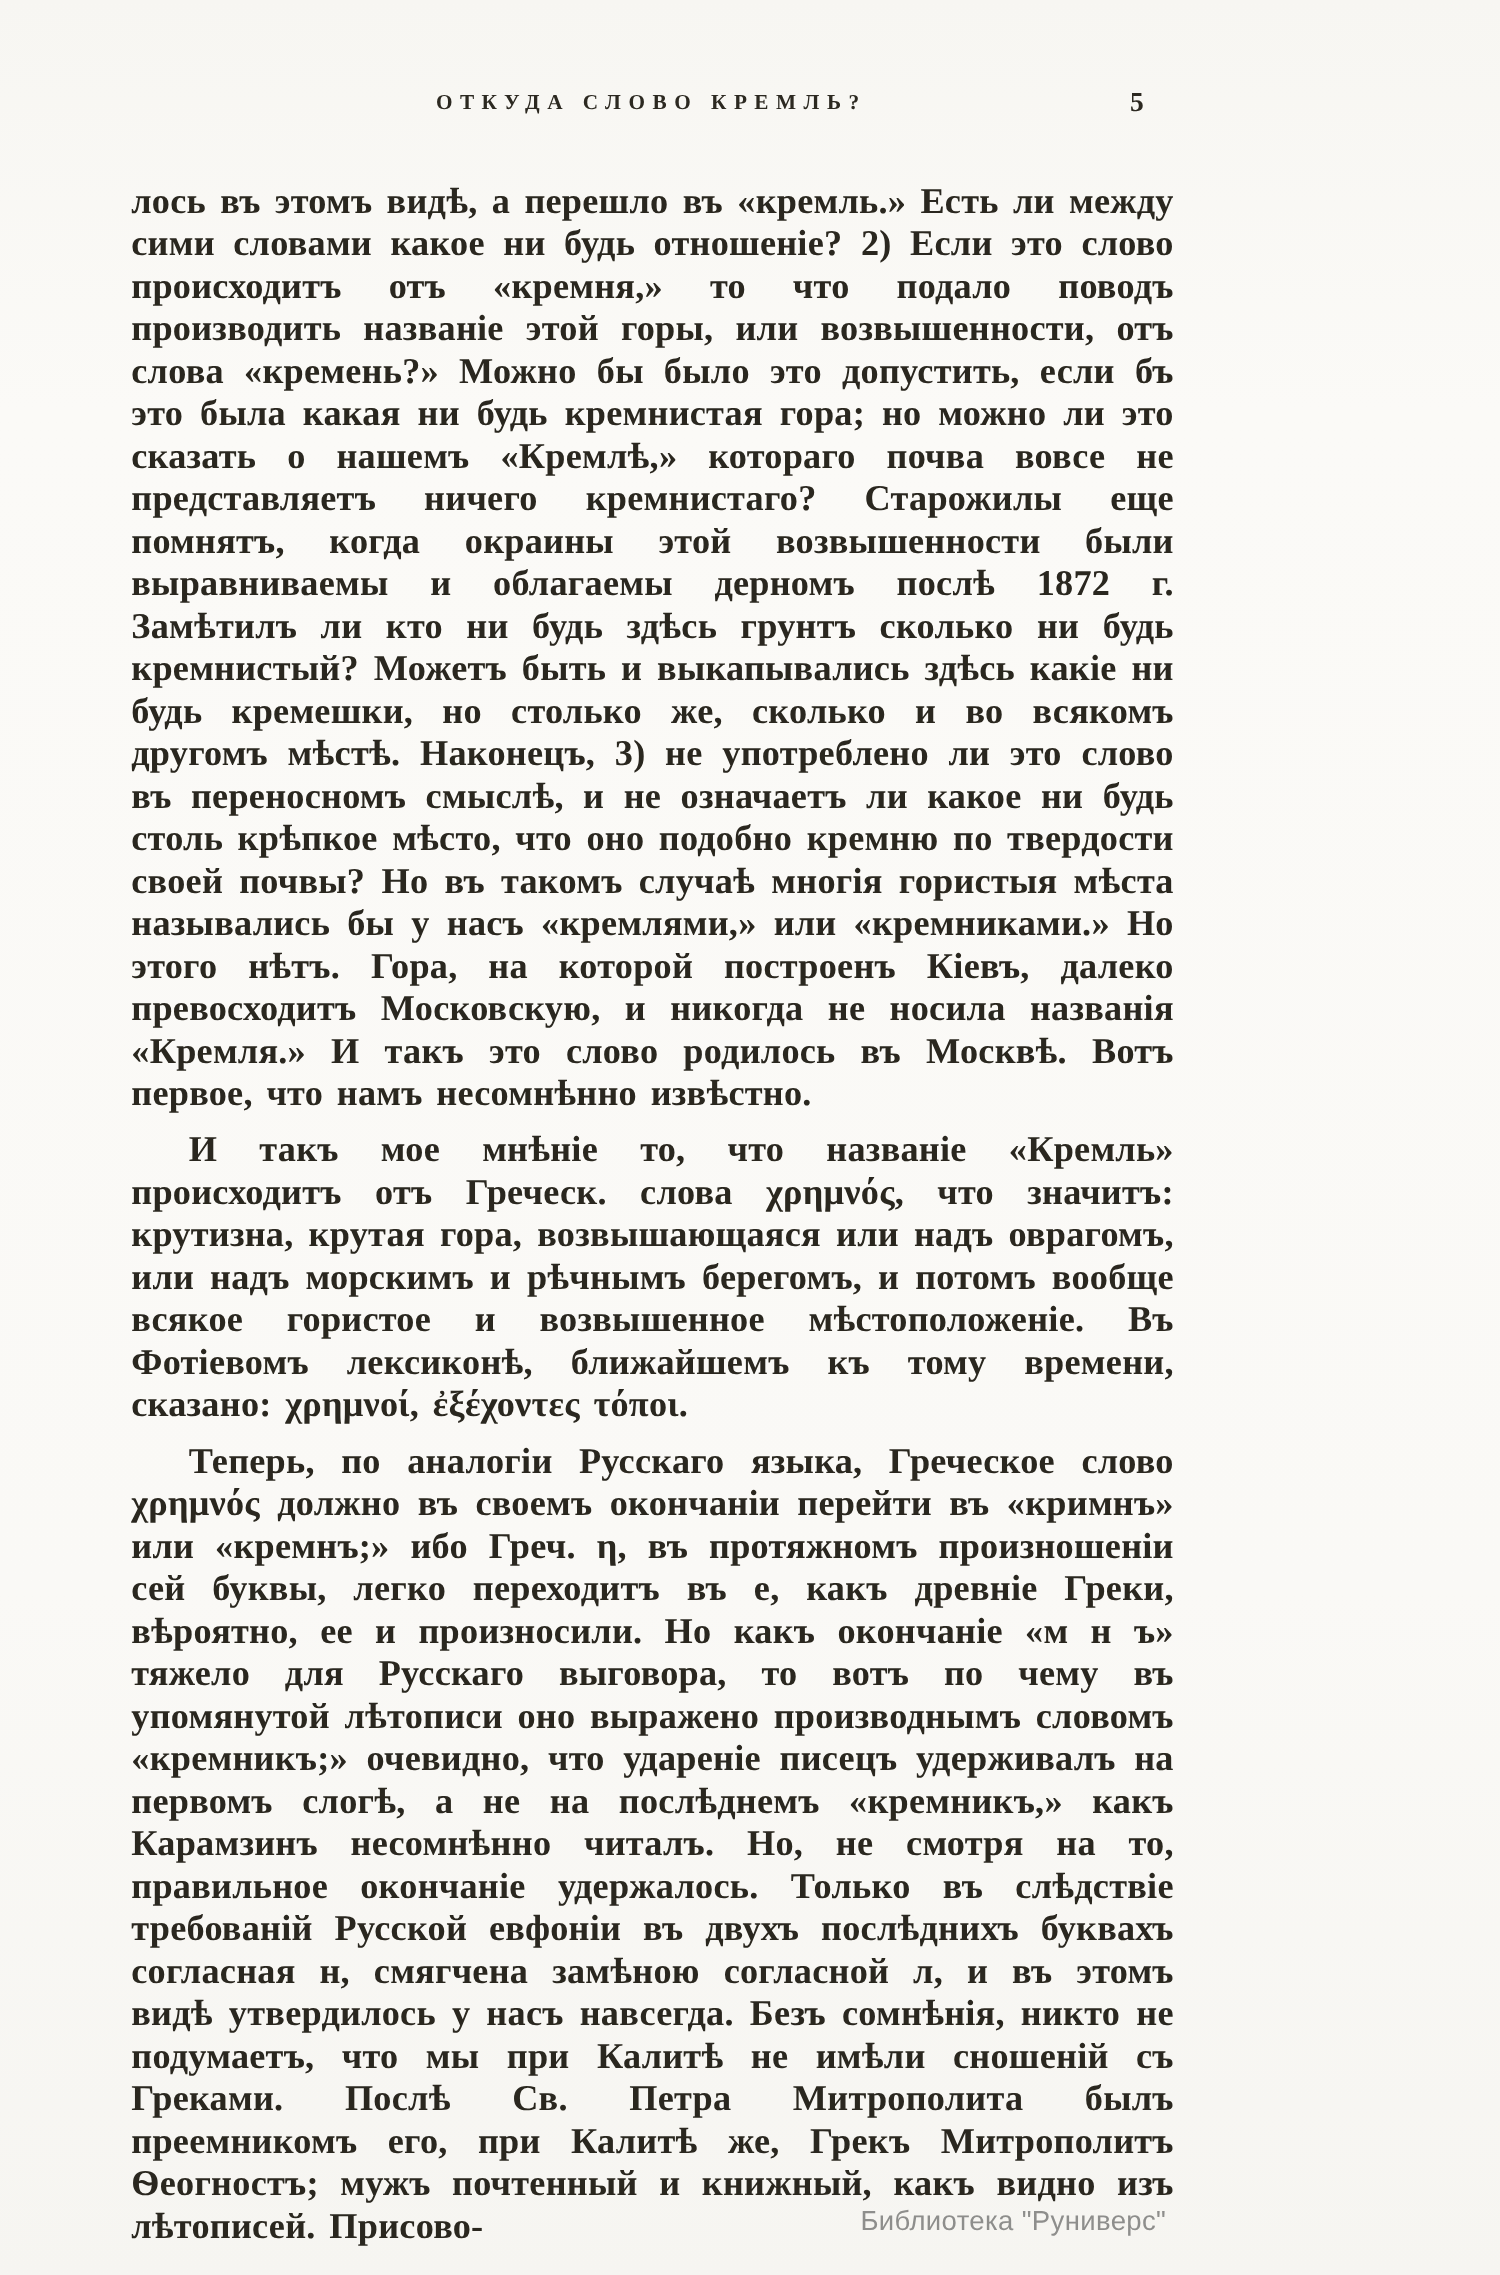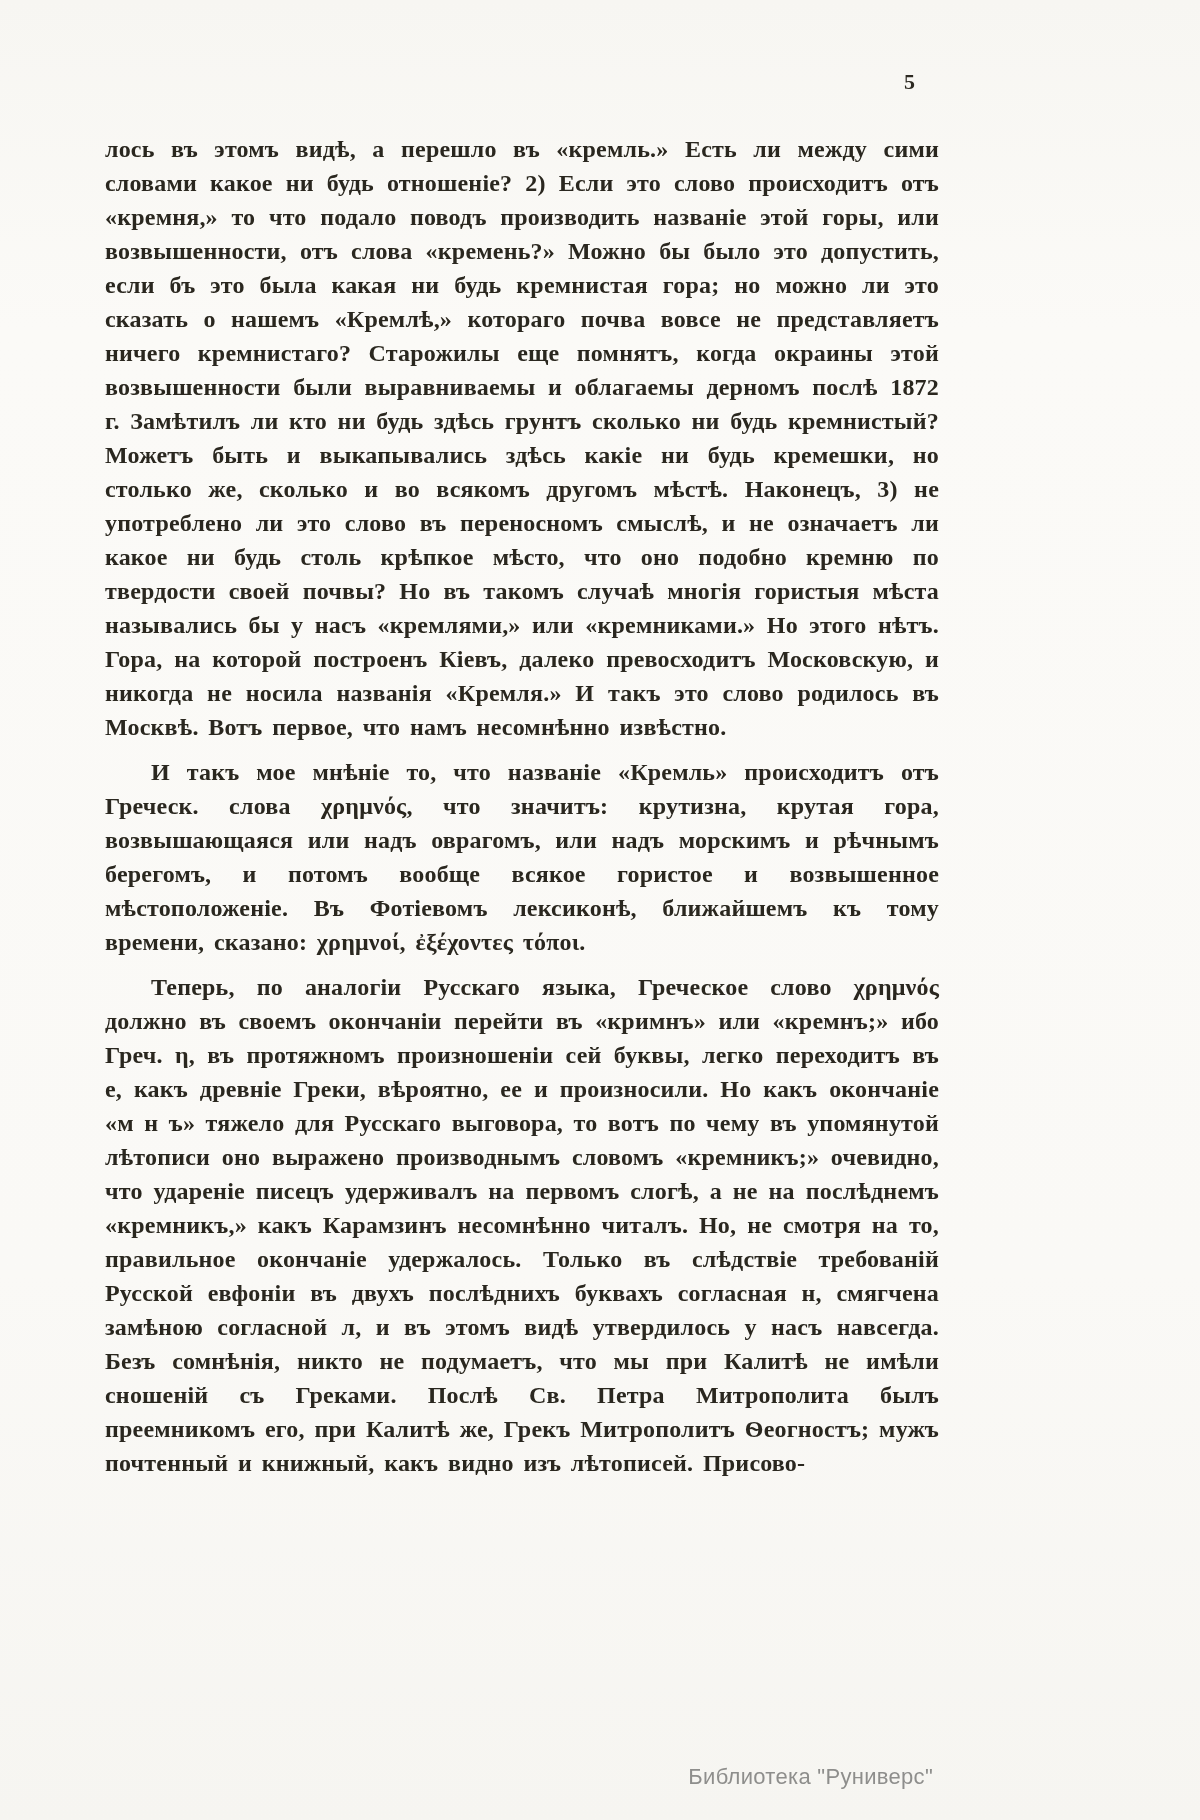--- a/index.html
+++ b/index.html
@@ -36,25 +36,25 @@
   .page-number {
     position: absolute;
     right: 22px;
     top: -3px;
     font-size: 22px;
     font-weight: bold;
     color: #2c2921;
   }
   .text-block {
     position: absolute;
-    top: 132px;
+    top: 144px;
     left: 105px;
     width: 834px;
     text-align: justify;
-    font-size: 24px;
+    font-size: 29px;
     line-height: 34px;
     font-weight: bold;
     letter-spacing: 0.2px;
     word-spacing: 3.5px;
     color: #2a271f;
   }
   .para { margin: 0 0 11px 0; }
   .para.indent { text-indent: 46px; }
   .watermark {
     position: absolute;
@@ -65,20 +65,21 @@
     color: #8e8e8c;
     letter-spacing: 0.3px;
   }
 </style>
 </head>
 <body>
 
 <div class="scan-page">
 
   <div class="running-head">
+    <span class="head-title">ОТКУДА СЛОВО КРЕМЛЬ?</span>
     <span class="page-number">5</span>
   </div>
 
   <div class="text-block">
     <p class="para">лось въ этомъ видѣ, а перешло въ «кремль.» Есть ли между сими словами какое ни будь отношеніе? 2) Если это слово происходитъ отъ «кремня,» то что подало поводъ производить названіе этой горы, или возвышенности, отъ слова «кремень?» Можно бы было это допустить, если бъ это была какая ни будь кремнистая гора; но можно ли это сказать о нашемъ «Кремлѣ,» котораго почва вовсе не представляетъ ничего кремнистаго? Старожилы еще помнятъ, когда окраины этой возвышенности были выравниваемы и облагаемы дерномъ послѣ 1872 г. Замѣтилъ ли кто ни будь здѣсь грунтъ сколько ни будь кремнистый? Можетъ быть и выкапывались здѣсь какіе ни будь кремешки, но столько же, сколько и во всякомъ другомъ мѣстѣ. Наконецъ, 3) не употреблено ли это слово въ переносномъ смыслѣ, и не означаетъ ли какое ни будь столь крѣпкое мѣсто, что оно подобно кремню по твердости своей почвы? Но въ такомъ случаѣ многія гористыя мѣста назывались бы у насъ «кремлями,» или «кремниками.» Но этого нѣтъ. Гора, на которой построенъ Кіевъ, далеко превосходитъ Московскую, и никогда не носила названія «Кремля.» И такъ это слово родилось въ Москвѣ. Вотъ первое, что намъ несомнѣнно извѣстно.</p>
     <p class="para indent">И такъ мое мнѣніе то, что названіе «Кремль» происходитъ отъ Греческ. слова χρημνός, что значитъ: крутизна, крутая гора, возвышающаяся или надъ оврагомъ, или надъ морскимъ и рѣчнымъ берегомъ, и потомъ вообще всякое гористое и возвышенное мѣстоположеніе. Въ Фотіевомъ лексиконѣ, ближайшемъ къ тому времени, сказано: χρημνοί, ἐξέχοντες τόποι.</p>
     <p class="para indent">Теперь, по аналогіи Русскаго языка, Греческое слово χρημνός должно въ своемъ окончаніи перейти въ «кримнъ» или «кремнъ;» ибо Греч. η, въ протяжномъ произношеніи сей буквы, легко переходитъ въ е, какъ древніе Греки, вѣроятно, ее и произносили. Но какъ окончаніе «м н ъ» тяжело для Русскаго выговора, то вотъ по чему въ упомянутой лѣтописи оно выражено производнымъ словомъ «кремникъ;» очевидно, что удареніе писецъ удерживалъ на первомъ слогѣ, а не на послѣднемъ «кремникъ,» какъ Карамзинъ несомнѣнно читалъ. Но, не смотря на то, правильное окончаніе удержалось. Только въ слѣдствіе требованій Русской евфоніи въ двухъ послѣднихъ буквахъ согласная н, смягчена замѣною согласной л, и въ этомъ видѣ утвердилось у насъ навсегда. Безъ сомнѣнія, никто не подумаетъ, что мы при Калитѣ не имѣли сношеній съ Греками. Послѣ Св. Петра Митрополита былъ преемникомъ его, при Калитѣ же, Грекъ Митрополитъ Ѳеогностъ; мужъ почтенный и книжный, какъ видно изъ лѣтописей. Присово-</p>
   </div>
 
   <div class="watermark">Библиотека "Руниверс"</div>

